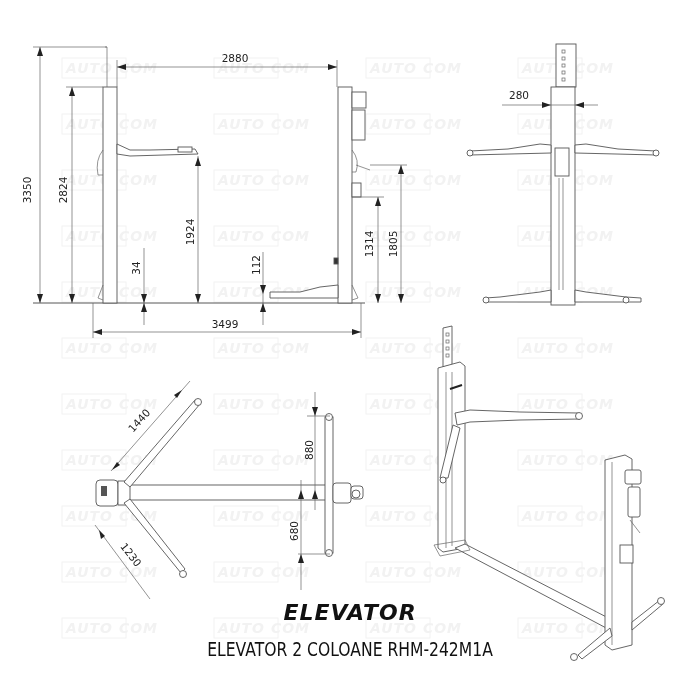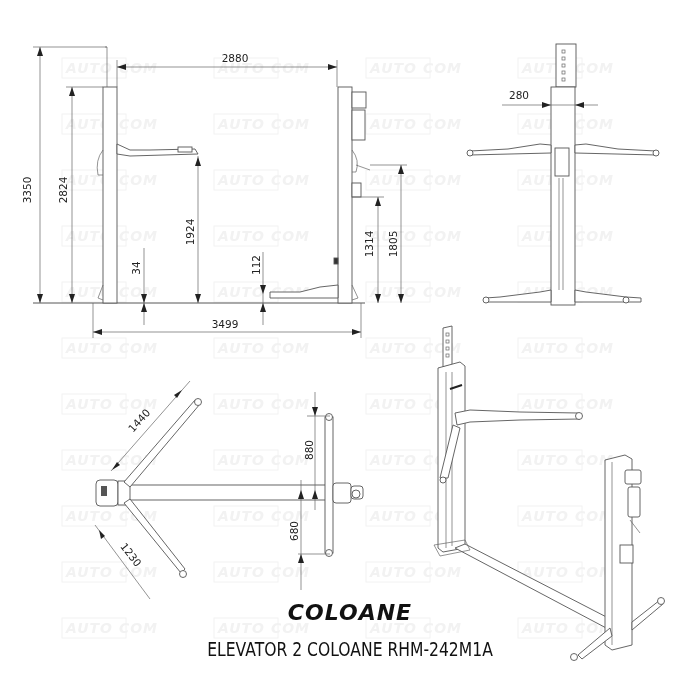--- a/index.html
+++ b/index.html
@@ -300,14 +300,14 @@
     <rect class="part" x="620" y="545" width="13" height="18"></rect>
     <line class="thin" x1="630" y1="520" x2="640" y2="533"></line>
 
     <path class="part" d="M632 622 L660 600 L663 604 L632 630 Z"></path>
     <circle cx="661" cy="601" r="3.5" class="part"></circle>
     <path class="part" d="M610 628 L578 655 L582 659 L612 636 Z"></path>
     <circle cx="574" cy="657" r="3.5" class="part"></circle>
   </g>
 </svg>
 
-<div id="brand">COLOANE</div>
+<div id="brand">ELEVATOR</div>
 <div id="model">ELEVATOR 2 COLOANE RHM-242M1A</div>
 
 </body></html>

